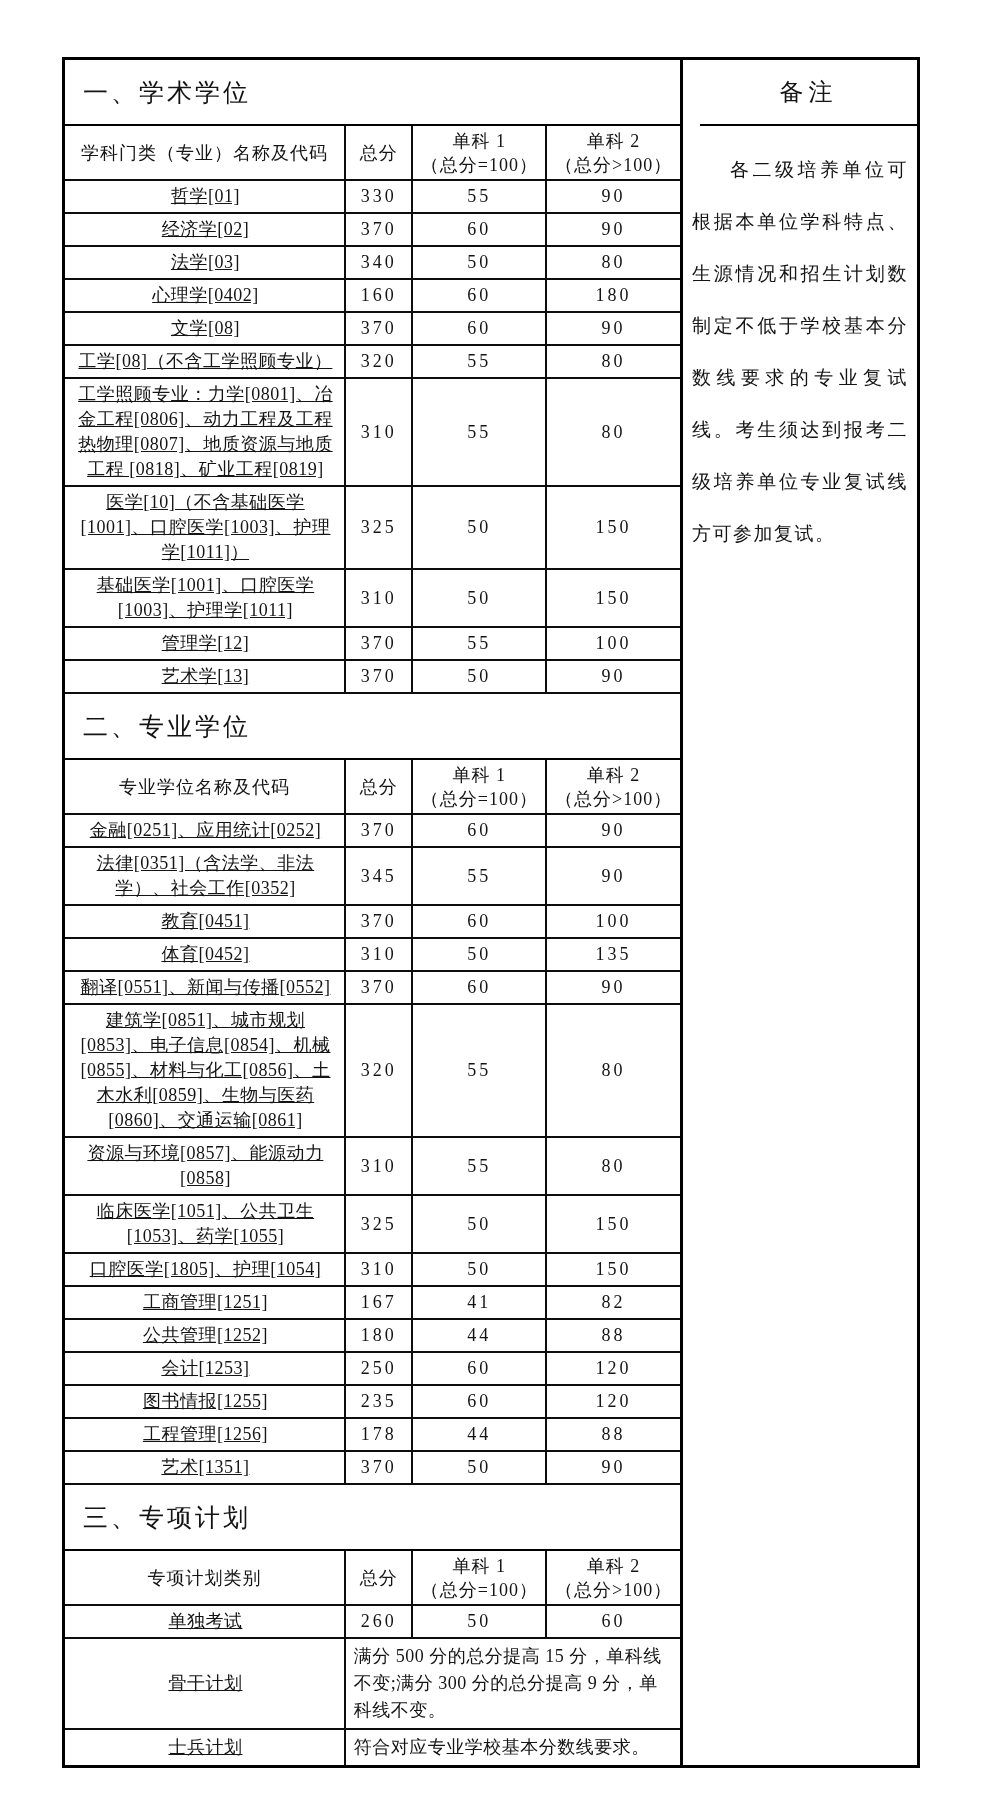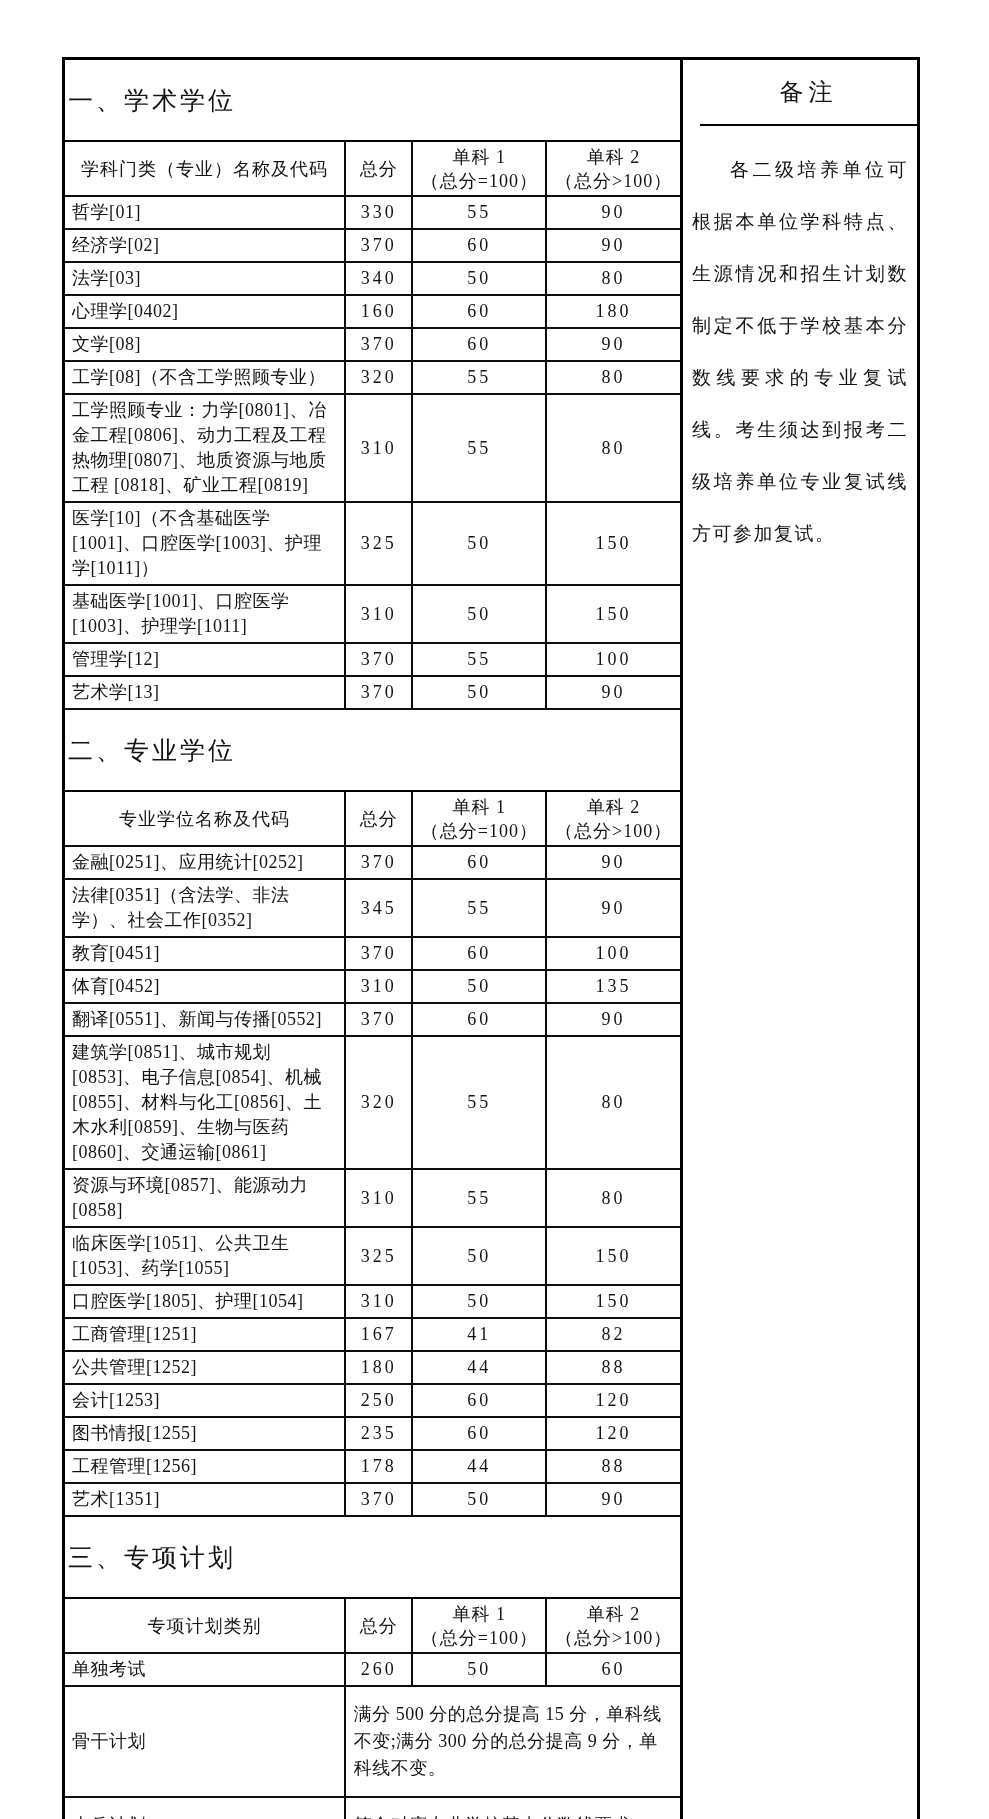--- a/index.html
+++ b/index.html
@@ -19,24 +19,24 @@
     align-items: stretch;
     border: 3px solid #000000;
     background: #ffffff;
   }
   .main {
     flex: 0 0 618px;
     width: 618px;
     border-right: 3px solid #000000;
   }
   .title-row {
-    height: 82px;
+    height: 66px;
     display: flex;
     align-items: center;
-    padding-left: 3px;
+    padding-left: 18px;
     font-size: 25px;
     letter-spacing: 3px;
     border-bottom: 2px solid #000000;
   }
   table {
     width: 100%;
     border-collapse: collapse;
     table-layout: fixed;
   }
   th, td { border: 2px solid #0d0d0d; }
@@ -51,36 +51,37 @@
     line-height: 24px;
     text-align: center;
     padding: 2px;
     letter-spacing: 1px;
   }
   td {
     font-size: 18px;
     vertical-align: middle;
   }
   td.name-cell {
-    text-align: left;
+    text-align: center;
     line-height: 25px;
     letter-spacing: 0.5px;
     height: 29px;
     padding: 3px 5px 3px 7px;
+    text-decoration: underline;
   }
   td.num-cell {
     text-align: center;
     letter-spacing: 3px;
     padding: 2px;
   }
   td.merged-cell {
     text-align: left;
     line-height: 27px;
     letter-spacing: 0.5px;
-    padding: 14px 8px;
+    padding: 4px 8px;
   }
   .remarks {
     flex: 1;
     display: flex;
     flex-direction: column;
   }
   .remarks-header {
     height: 66px;
     display: flex;
     align-items: center;

